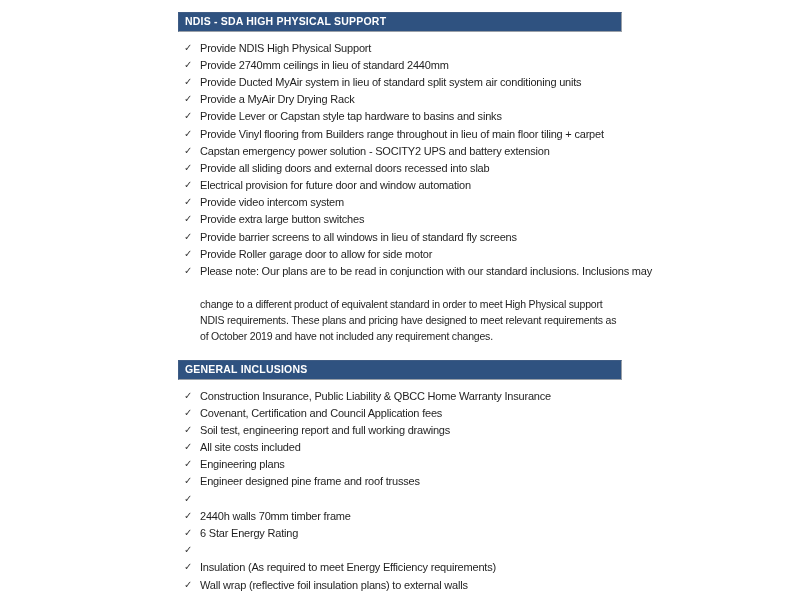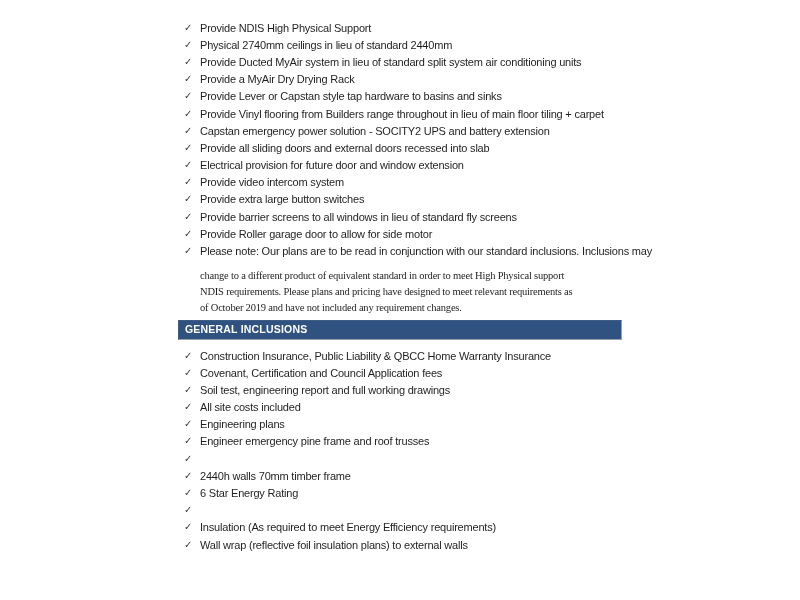--- a/index.html
+++ b/index.html
@@ -48,48 +48,48 @@
     padding-left: 6px;
     color: var(--check-color, #3c3c3c);
     font-size: 10px;
     line-height: 10px;
   }
   .item-text {
     font-size: 11px;
     letter-spacing: -0.2px;
   }
   .note {
-    margin-top: 8px;
+    margin-top: 16px;
     padding-left: 22px;
-    font-family: Liberation Serif, serif;
   }
   .note-line {
     font-size: 10.5px;
     letter-spacing: -0.2px;
     line-height: 16.1px;
     white-space: nowrap;
   }
   .section + .section {
-    margin-top: 4px;
+    margin-top: 16px;
   }
 </style>
 </head>
 <body style="--header-bg: #2f5280; --header-text: #ffffff; --body-text: #1f1f1f; --check-color: #3c3c3c;">
 
 <div class="doc">
 
   <div class="section">
+    <div class="section-header">NDIS - SDA HIGH PHYSICAL SUPPORT</div>
     <div class="item-list">
         <div class="item">
           <span class="check">✓</span>
           <span class="item-text">Provide NDIS High Physical Support</span>
         </div>
         <div class="item">
           <span class="check">✓</span>
-          <span class="item-text">Physical 2740mm ceilings in lieu of standard 2440mm</span>
+          <span class="item-text">Provide 2740mm ceilings in lieu of standard 2440mm</span>
         </div>
         <div class="item">
           <span class="check">✓</span>
           <span class="item-text">Provide Ducted MyAir system in lieu of standard split system air conditioning units</span>
         </div>
         <div class="item">
           <span class="check">✓</span>
           <span class="item-text">Provide a MyAir Dry Drying Rack</span>
         </div>
         <div class="item">
@@ -103,21 +103,21 @@
         <div class="item">
           <span class="check">✓</span>
           <span class="item-text">Capstan emergency power solution - SOCITY2 UPS and battery extension</span>
         </div>
         <div class="item">
           <span class="check">✓</span>
           <span class="item-text">Provide all sliding doors and external doors recessed into slab</span>
         </div>
         <div class="item">
           <span class="check">✓</span>
-          <span class="item-text">Electrical provision for future door and window extension</span>
+          <span class="item-text">Electrical provision for future door and window automation</span>
         </div>
         <div class="item">
           <span class="check">✓</span>
           <span class="item-text">Provide video intercom system</span>
         </div>
         <div class="item">
           <span class="check">✓</span>
           <span class="item-text">Provide extra large button switches</span>
         </div>
         <div class="item">
@@ -128,21 +128,21 @@
           <span class="check">✓</span>
           <span class="item-text">Provide Roller garage door to allow for side motor</span>
         </div>
         <div class="item">
           <span class="check">✓</span>
           <span class="item-text">Please note: Our plans are to be read in conjunction with our standard inclusions. Inclusions may</span>
         </div>
       </div>
     <div class="note">
         <div class="note-line">change to a different product of equivalent standard in order to meet High Physical support</div>
-        <div class="note-line">NDIS requirements. Please plans and pricing have designed to meet relevant requirements as</div>
+        <div class="note-line">NDIS requirements. These plans and pricing have designed to meet relevant requirements as</div>
         <div class="note-line">of October 2019 and have not included any requirement changes.</div>
       </div>
   </div>
 
   <div class="section">
     <div class="section-header">GENERAL INCLUSIONS</div>
     <div class="item-list">
         <div class="item">
           <span class="check">✓</span>
           <span class="item-text">Construction Insurance, Public Liability &amp; QBCC Home Warranty Insurance</span>
@@ -158,21 +158,21 @@
         <div class="item">
           <span class="check">✓</span>
           <span class="item-text">All site costs included</span>
         </div>
         <div class="item">
           <span class="check">✓</span>
           <span class="item-text">Engineering plans</span>
         </div>
         <div class="item">
           <span class="check">✓</span>
-          <span class="item-text">Engineer emergency pine frame and roof trusses</span>
+          <span class="item-text">Engineer designed pine frame and roof trusses</span>
         </div>
         <div class="item">
           <span class="check">✓</span>
         </div>
         <div class="item">
           <span class="check">✓</span>
           <span class="item-text">2440h walls 70mm timber frame</span>
         </div>
         <div class="item">
           <span class="check">✓</span>

